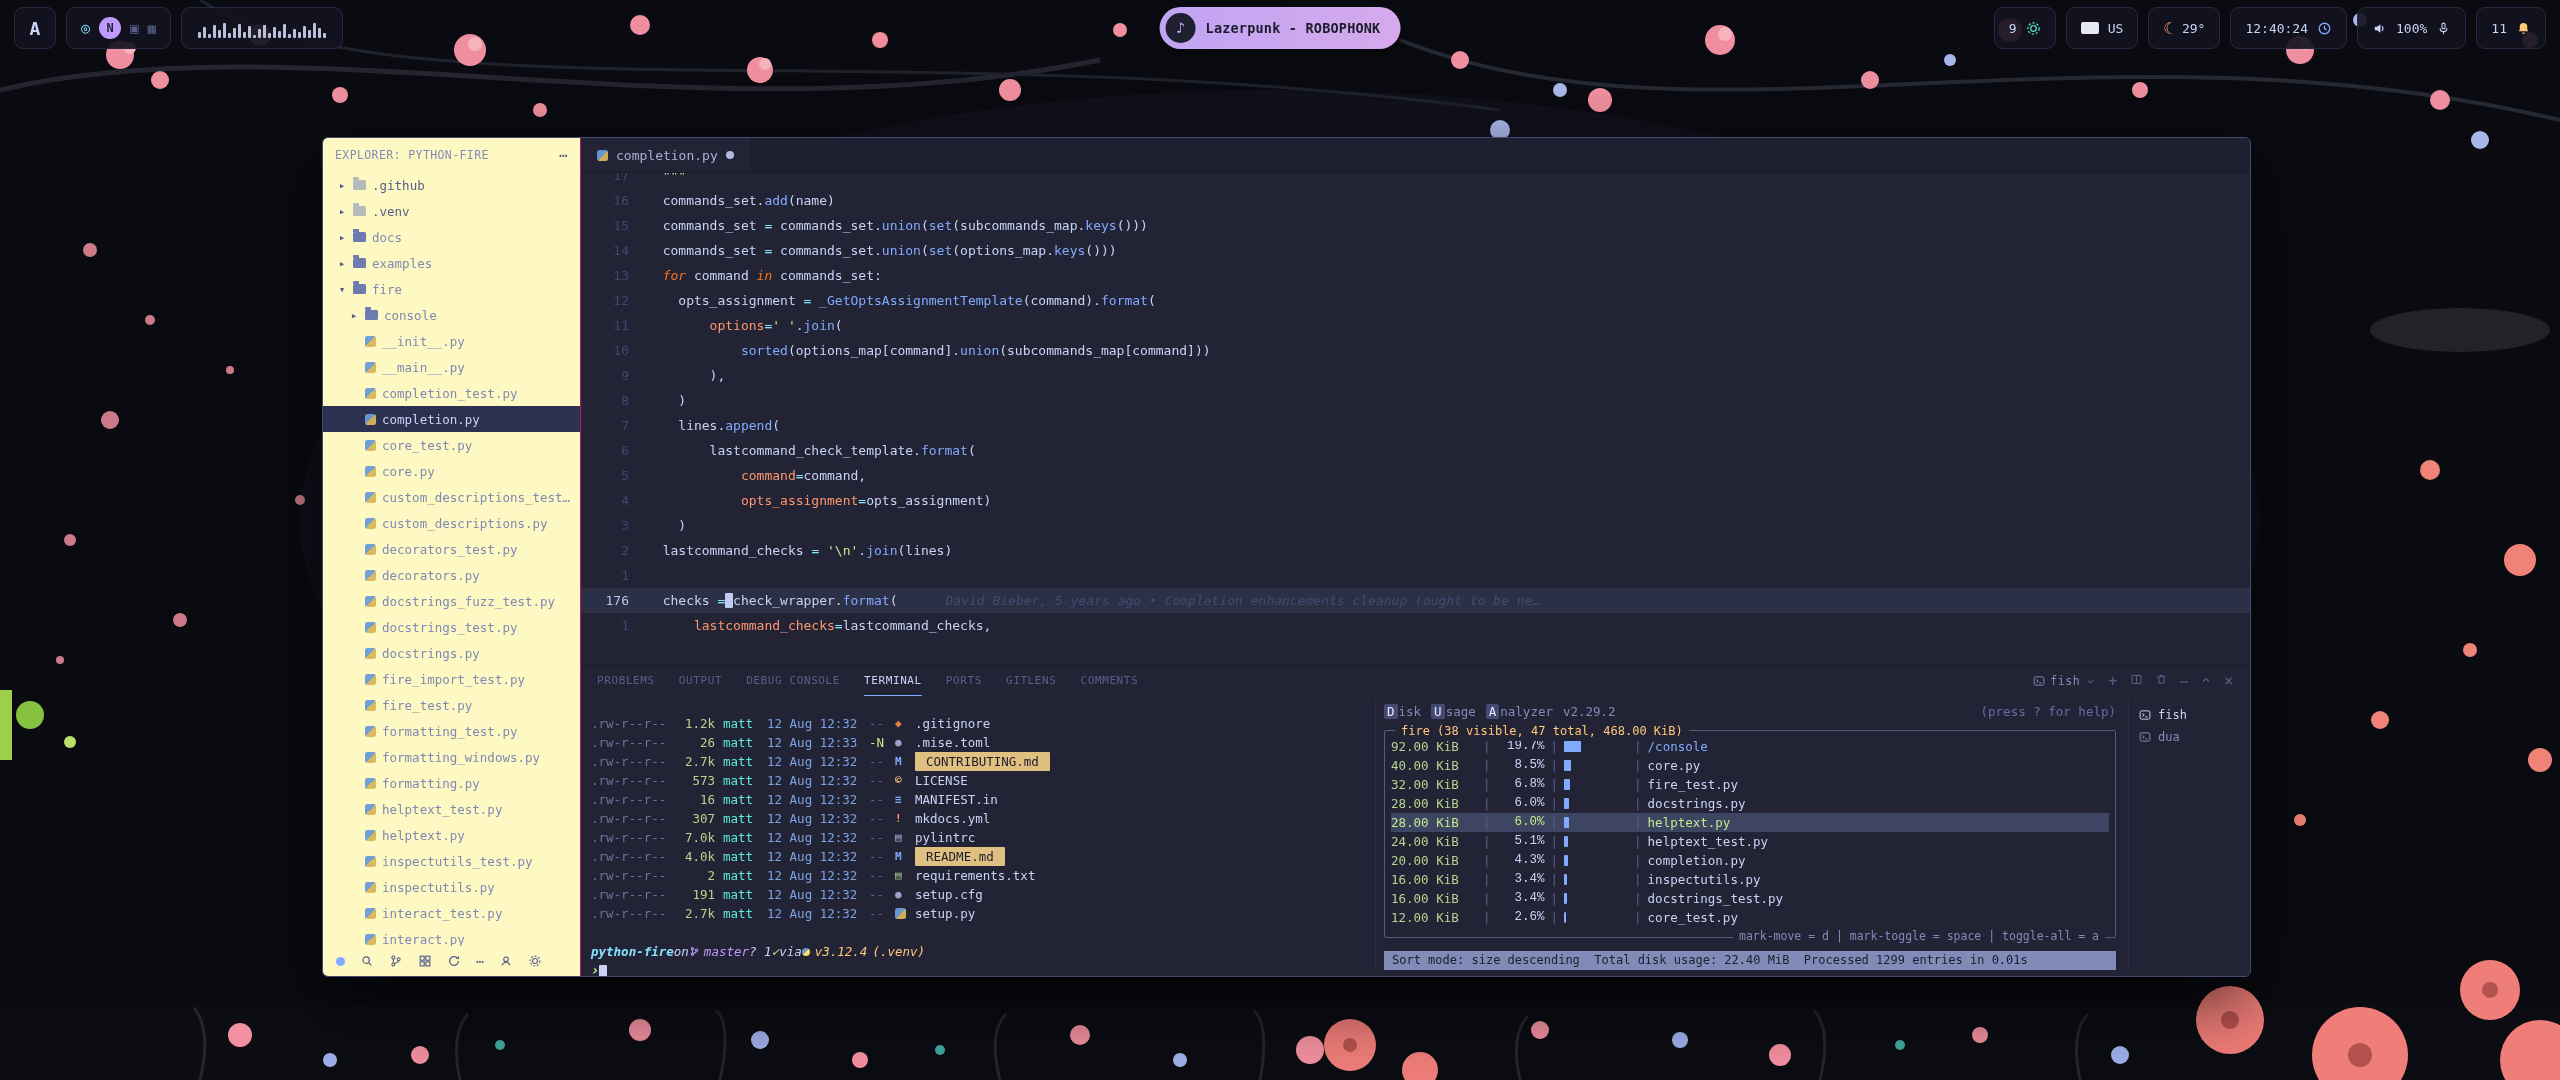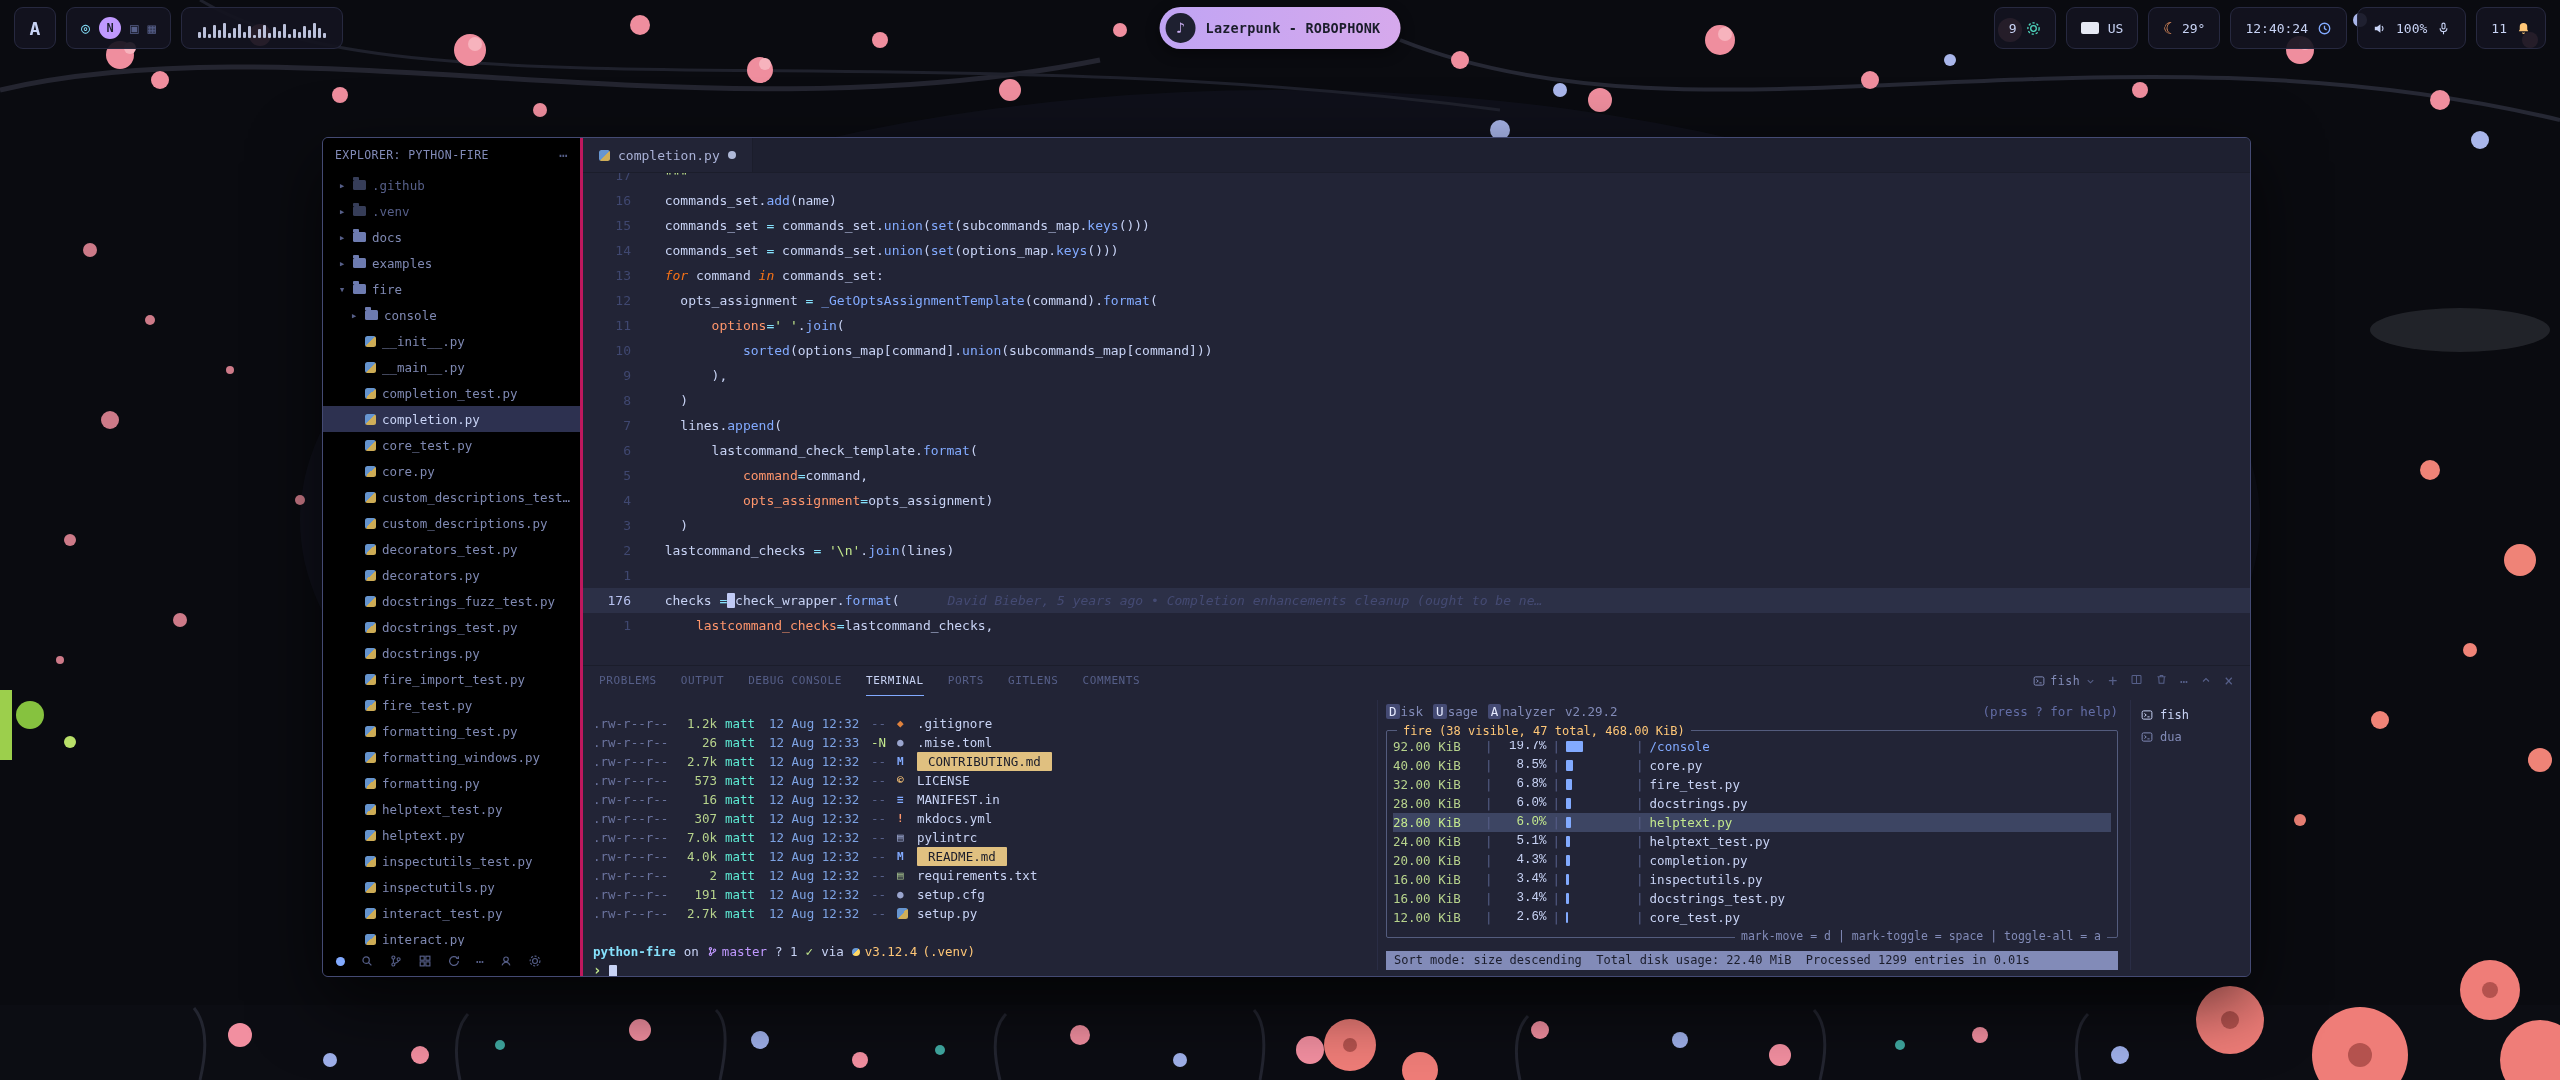--- a/index.html
+++ b/index.html
@@ -29,21 +29,21 @@
   .flag{width:18px;height:12px;background:#e6e9f4;border-radius:2px;display:inline-block;}
   .moon{color:#ff9e64;font-size:16px;}
   .ticon{display:flex;align-items:center;}
 
   
   .window{position:absolute;left:322px;top:137px;width:1927px;height:838px;background:#222436;
     border:1px solid #444a73;border-radius:6px;box-shadow:0 24px 70px rgba(0,0,0,.65);
     display:flex;overflow:hidden;z-index:4;}
 
   
-  .sidebar{width:257px;min-width:257px;display:flex;flex-direction:column;border-right:3px solid #be185d;background:#000000;}
+  .sidebar{width:257px;min-width:257px;display:flex;flex-direction:column;border-right:1px solid #be185d;background:#fef9c3;}
   .sb-header{height:34px;display:flex;align-items:center;justify-content:space-between;padding:0 12px;
     color:#828bb8;font-size:11.5px;letter-spacing:.4px;}
   .sb-more{color:#565f89;font-size:14px;cursor:default;}
   .tree{flex:1;overflow:hidden;font-size:12.5px;}
   .titem{display:flex;align-items:center;gap:6px;height:26px;color:#7f89b3;white-space:nowrap;overflow:hidden;}
   .titem.d0{padding-left:14px;}
   .titem.d1{padding-left:26px;}
   .titem.file.d1{padding-left:42px;}
   .titem.sel{background:#2d3150;color:#c8d3f5;}
   .titem.tdim{color:#565f89;}
@@ -97,21 +97,21 @@
   .trow{display:flex;height:19px;align-items:center;white-space:pre;}
   .c-perm{width:86px;color:#6a739e;}
   .c-size{width:46px;text-align:right;color:#b7d38c;padding-right:8px;box-sizing:border-box;}
   .c-user{width:44px;color:#5eead4;}
   .c-date{width:102px;color:#7da2e3;}
   .c-git{width:26px;color:#565f89;}
   .c-git.gn{color:#c3e88d;}
   .c-ico{width:20px;display:flex;align-items:center;}
   .c-name{color:#c8d3f5;}
   .c-name.hl{background:#e0c080;color:#1b1d2b;padding:0 11px;border-radius:1px;}
-  .prompt-row{display:flex;gap:8px;height:19px;align-items:flex-end;}
+  .prompt-row{display:flex;height:19px;align-items:flex-end;font-style:italic;}
   .p-dir{color:#86e1fc;font-weight:bold;}
   .p-fg{color:#c8d3f5;}
   .p-branch{color:#c099ff;display:flex;align-items:center;gap:4px;}
   .p-check{color:#c3e88d;}
   .p-py{color:#ffc777;display:flex;align-items:center;gap:5px;}
   .p-pydot{width:8px;height:8px;border-radius:50%;background:linear-gradient(135deg,#6a9bd8 0 50%,#ffd866 50% 100%);}
   .p-sym{color:#c3e88d;font-weight:bold;font-size:14px;}
   .tcursor{width:8px;height:15px;background:#c8d3f5;border-radius:1px;}
 
   

